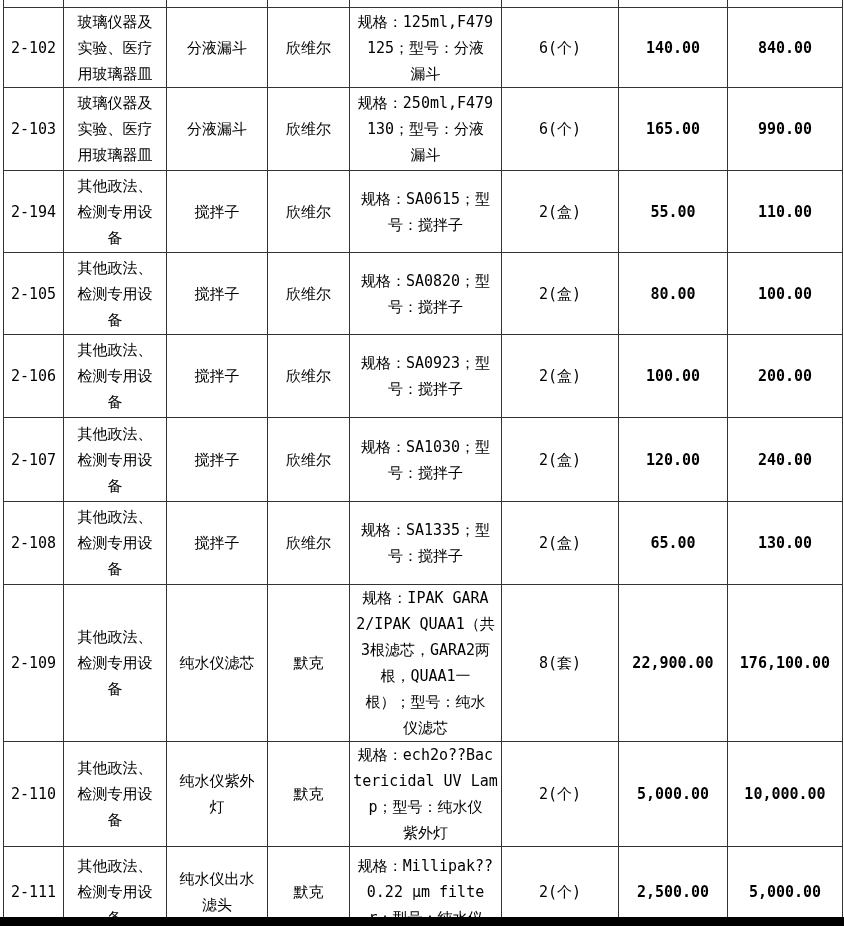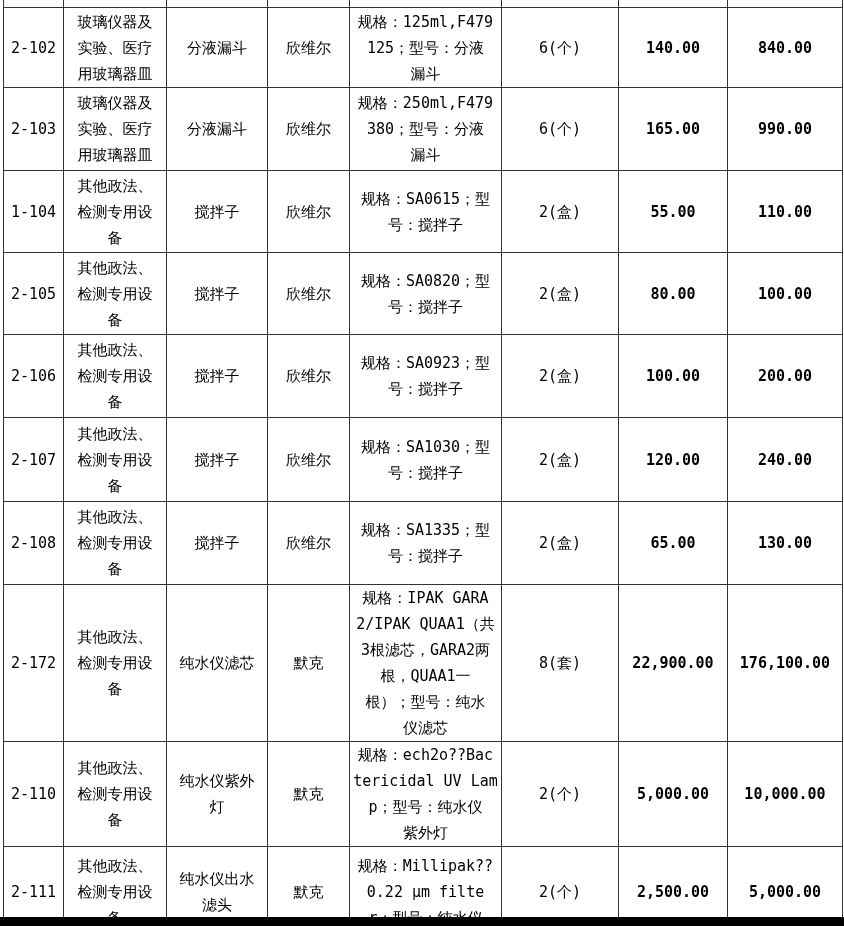--- a/index.html
+++ b/index.html
@@ -97,28 +97,28 @@
           <td class="cell-num">840.00</td>
         </tr>
         <tr style="height: 83px;">
           <td>2-103</td>
           <td class="cell-spec">玻璃仪器及
 实验、医疗
 用玻璃器皿</td>
           <td class="cell-spec">分液漏斗</td>
           <td>欣维尔</td>
           <td class="cell-spec">规格：250ml,F479
-380；型号：分液
+130；型号：分液
 漏斗</td>
           <td>6(个)</td>
           <td class="cell-num">165.00</td>
           <td class="cell-num">990.00</td>
         </tr>
         <tr style="height: 82px;">
-          <td>1-104</td>
+          <td>2-194</td>
           <td class="cell-spec">其他政法、
 检测专用设
 备</td>
           <td class="cell-spec">搅拌子</td>
           <td>欣维尔</td>
           <td class="cell-spec">规格：SA0615；型
 号：搅拌子</td>
           <td>2(盒)</td>
           <td class="cell-num">55.00</td>
           <td class="cell-num">110.00</td>
@@ -169,21 +169,21 @@
 备</td>
           <td class="cell-spec">搅拌子</td>
           <td>欣维尔</td>
           <td class="cell-spec">规格：SA1335；型
 号：搅拌子</td>
           <td>2(盒)</td>
           <td class="cell-num">65.00</td>
           <td class="cell-num">130.00</td>
         </tr>
         <tr style="height: 157px;">
-          <td>2-172</td>
+          <td>2-109</td>
           <td class="cell-spec">其他政法、
 检测专用设
 备</td>
           <td class="cell-spec">纯水仪滤芯</td>
           <td>默克</td>
           <td class="cell-spec">规格：IPAK GARA
 2/IPAK QUAA1（共
 3根滤芯，GARA2两
 根，QUAA1一
 根）；型号：纯水

